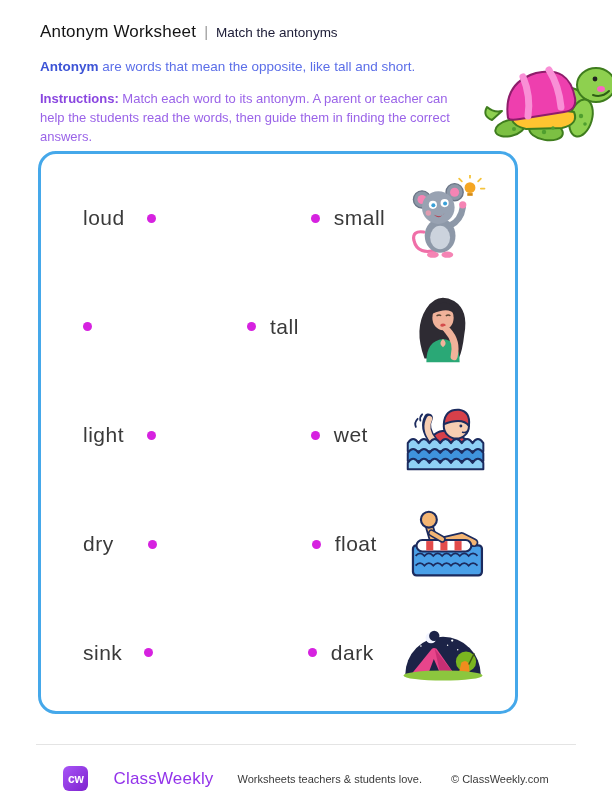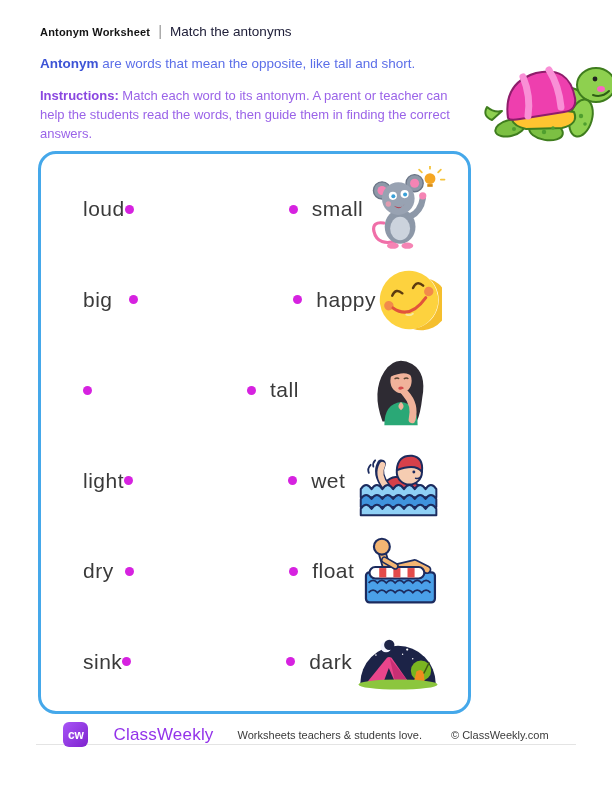--- a/index.html
+++ b/index.html
@@ -2,44 +2,44 @@
 <html><head>
 <meta charset="utf-8">
 <style>
   html,body{margin:0;padding:0;background:#fff;}
   .page{position:relative;width:612px;height:792px;background:#fff;overflow:hidden;
         font-family:"Liberation Sans",sans-serif;}
 
   
   .header{position:absolute;left:40px;top:22px;width:560px;}
   .title-row{display:flex;align-items:baseline;}
-  .title{font-size:11px;font-weight:bold;color:#141414;letter-spacing:.2px;}
+  .title{font-size:17px;font-weight:normal;color:#141414;letter-spacing:.2px;}
   .title-sep{font-size:15px;color:#9a9a9a;font-weight:300;margin:0 8px;}
   .subtitle{font-size:13.5px;color:#20203a;}
   .definition{margin-top:15px;font-size:13.5px;color:#5b6ee8;line-height:19px;}
   .definition b{color:#3d54d6;}
   .instructions{margin-top:13px;width:424px;font-size:13px;color:#9a63e8;line-height:19px;}
   .instructions b{color:#8a46e0;}
   .turtle-wrap{position:absolute;right:-28px;top:36px;width:150px;height:85px;}
 
   
-  .activity-box{position:absolute;left:38px;top:151px;width:433px;height:563px;
+  .activity-box{position:absolute;left:38px;top:151px;width:480px;height:563px;
     border:3.5px solid #45a8ea;border-radius:18px;box-sizing:border-box;
     display:flex;flex-direction:column;padding:10px 0 4px 0;}
   .row{flex:1;display:flex;align-items:center;padding-left:42px;padding-right:26px;}
   .word{font-size:21px;color:#3a3a3a;letter-spacing:.5px;font-weight:300;}
   .word-left{width:92px;}
   .dot{width:9px;height:9px;border-radius:50%;background:#d622e0;flex:0 0 auto;}
   .mid-spacer{width:155px;flex:0 0 auto;}
   .word-right{margin-left:14px;width:100px;}
   .illu{margin-left:auto;width:92px;display:flex;justify-content:center;align-items:center;}
 
   
   .footer-rule{position:absolute;left:36px;right:36px;top:744px;border-top:1px solid #e4e4e4;}
-  .footer{position:absolute;left:0;top:722px;width:612px;display:flex;
+  .footer{position:absolute;left:0;top:766px;width:612px;display:flex;
           justify-content:center;align-items:center;}
   .cw-badge{width:25px;height:25px;border-radius:6px;
     background:linear-gradient(135deg,#a855f7,#7e22ce);color:#fff;font-size:12px;
     font-weight:bold;display:flex;align-items:center;justify-content:center;}
   .brand{margin-left:25px;font-size:17px;font-weight:normal;color:#9333ea;letter-spacing:.2px;}
   .tagline{margin-left:24px;font-size:11px;color:#3a3a3a;}
   .copyright{margin-left:16px;font-size:11px;color:#3a3a3a;padding-left:13px;}
 </style>
 </head>
 <body>
@@ -116,41 +116,20 @@
           <g stroke="#f5c43d" stroke-width="2" stroke-linecap="round">
             <path d="M74 3 v-3"></path>
               <path d="M83 7 l3 -3"></path>
               <path d="M86 15 h4"></path>
               <path d="M65 7 l-3 -3"></path>
           </g>
         </svg>
       </span>
     </div>
 
-    <div class="row">
-      <span class="word word-left">big</span>
-      <span class="dot"></span>
-      <span class="mid-spacer"></span>
-      <span class="dot"></span>
-      <span class="word word-right">happy</span>
-      <span class="illu">
-        <svg viewBox="0 0 70 70" width="66" height="66">
-          <g transform="rotate(-8 35 35)">
-            <circle cx="35" cy="35" r="31" fill="#fdd23e"></circle>
-            <path d="M60 16 A31 31 0 0 1 35 66 A26 26 0 0 0 60 16Z" fill="#f5bf2e"></path>
-            <path d="M18 28 q5 -8 11 -1" stroke="#5c3b10" stroke-width="2.6" fill="none" stroke-linecap="round"></path>
-            <path d="M41 23 q5 -8 11 -1" stroke="#5c3b10" stroke-width="2.6" fill="none" stroke-linecap="round"></path>
-            <circle cx="13" cy="38" r="5" fill="#f28a4b"></circle>
-            <circle cx="57" cy="29" r="5" fill="#f28a4b"></circle>
-            <path d="M17 41 Q33 56 53 35" stroke="#e2533b" stroke-width="3.2" fill="none" stroke-linecap="round"></path>
-            <path d="M30 50 q4 2 7 0" stroke="#f6e9a0" stroke-width="2" fill="none" stroke-linecap="round"></path>
-          </g>
-        </svg>
-      </span>
-    </div>
 
     <div class="row">
       <span class="dot"></span>
       <span class="mid-spacer"></span>
       <span class="dot"></span>
       <span class="word word-right">tall</span>
       <span class="illu">
         <svg viewBox="0 0 80 80" width="74" height="74">
           <path d="M20 74 Q8 42 22 20 Q34 2 52 12 Q68 22 63 48 Q61 66 57 74 Z" fill="#2e2b33"></path>
           <ellipse cx="40" cy="30" rx="11.5" ry="13.5" fill="#f0b29a"></ellipse>

